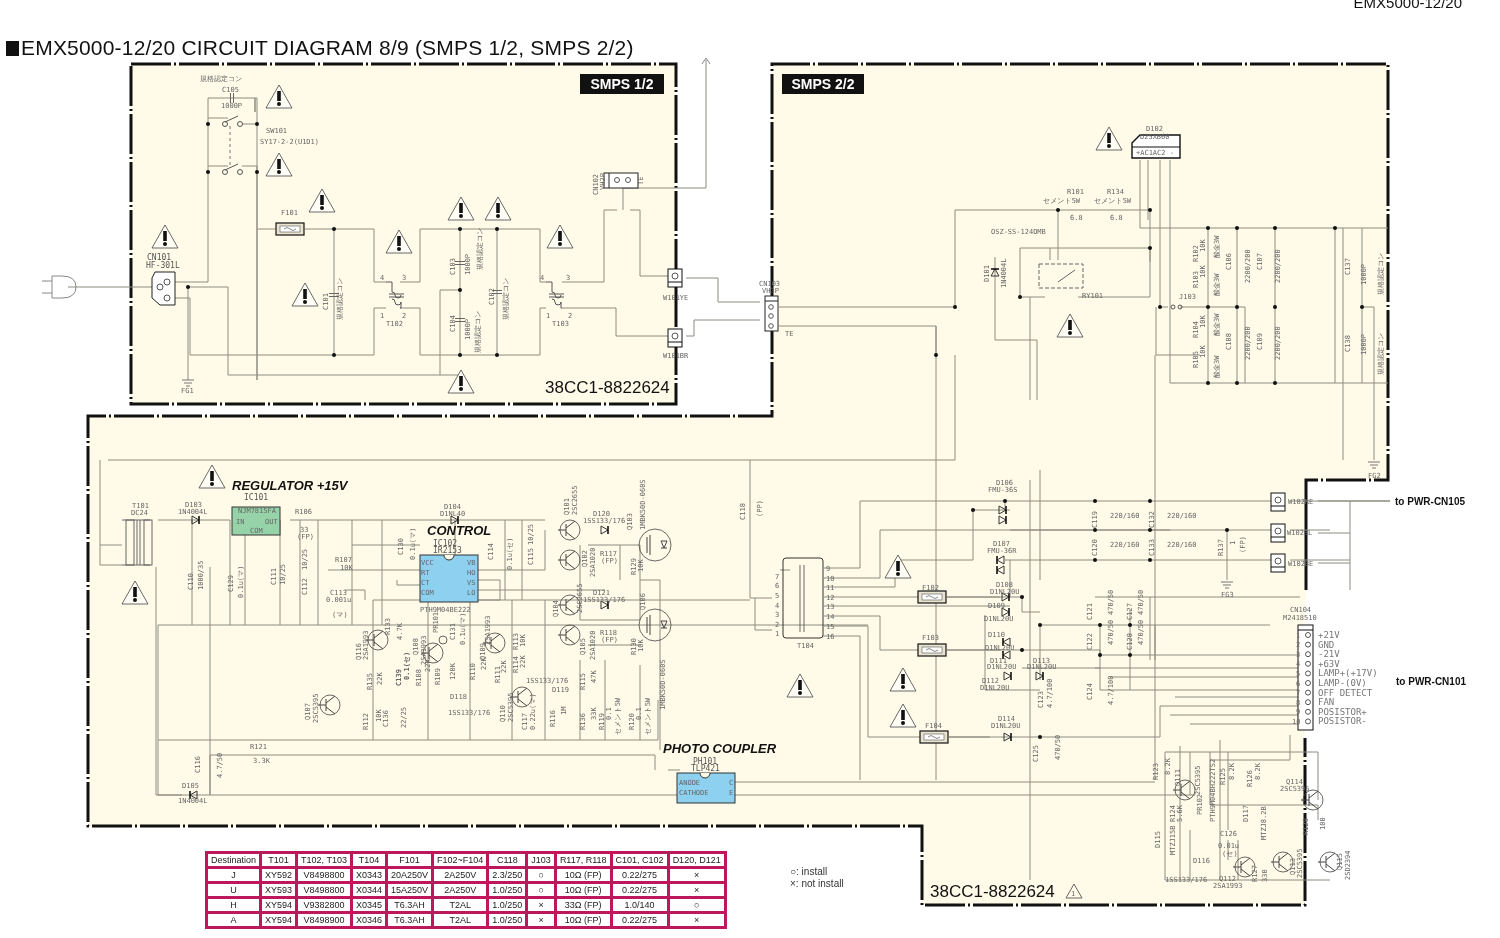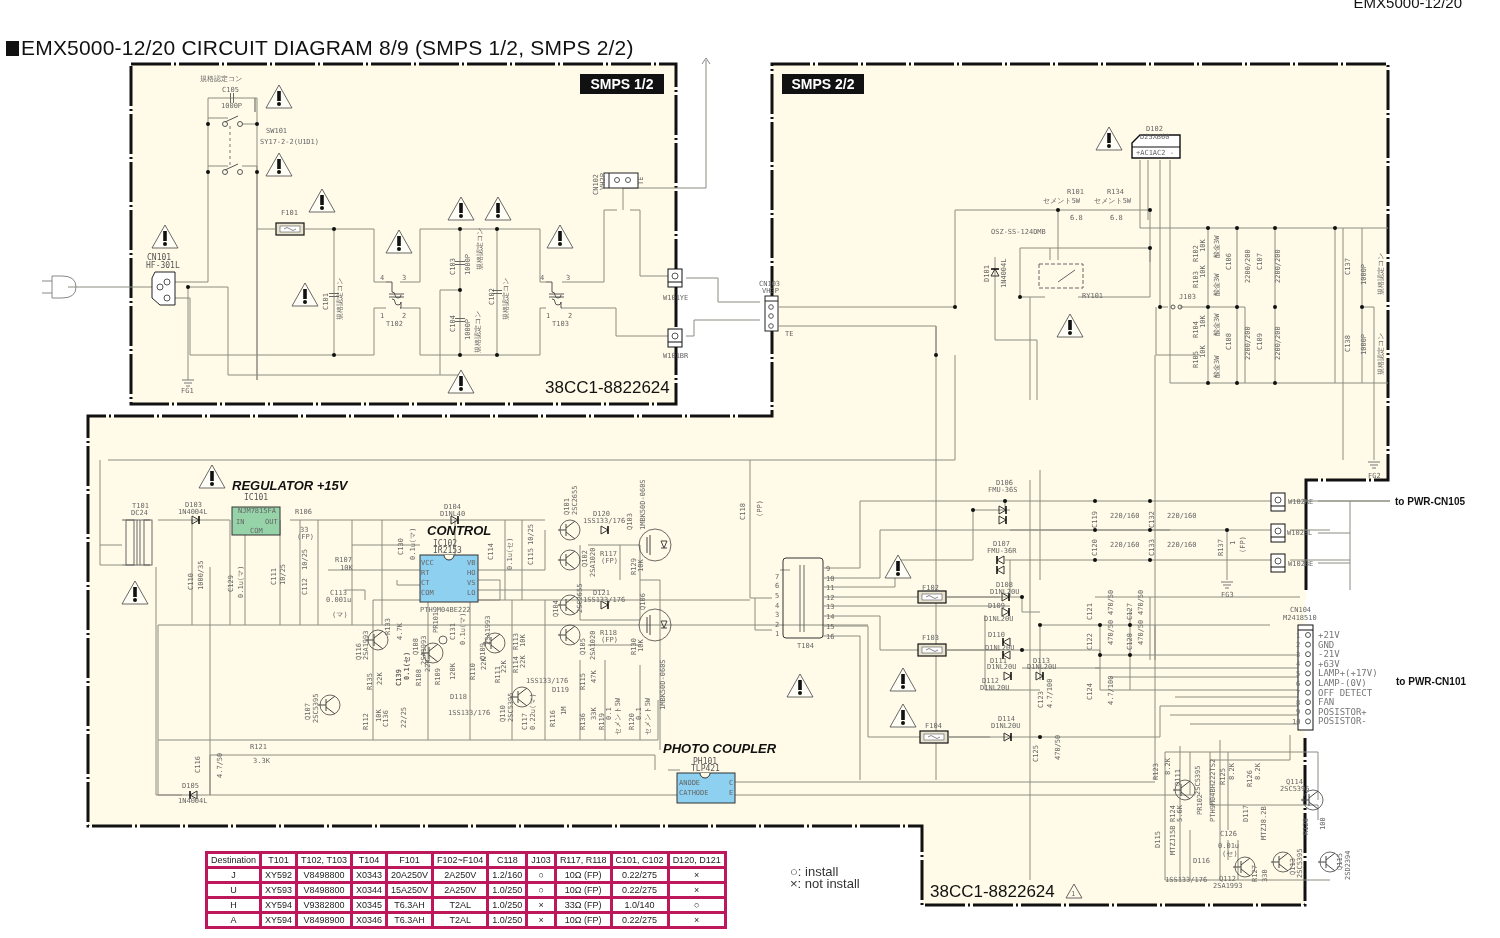--- a/index.html
+++ b/index.html
@@ -15,21 +15,21 @@
   .lbl8 { font-family: "DejaVu Sans Mono", monospace; font-size: 8px; fill: #555; }
   .sec-title { font-family: "Liberation Sans", sans-serif; font-size: 13px; font-weight: bold; font-style: italic; fill: #111; }
   .board-code { font-family: "Liberation Sans", sans-serif; font-size: 17px; fill: #111; }
   .to-lbl { font-family: "Liberation Sans", sans-serif; font-size: 10px; font-weight: bold; fill: #111; }
   .cn-lbl { font-family: "DejaVu Sans Mono", monospace; font-size: 9px; fill: #777; }
   .smps-tag { font-family: "Liberation Sans", sans-serif; font-size: 14px; font-weight: bold; fill: #fff; }
   #table-wrap { position: absolute; left: 205px; top: 851px; }
   table.dest { border-collapse: collapse; font-family: "Liberation Sans", sans-serif; font-size: 9px; color: #222; }
   table.dest th, table.dest td { border: 3px solid #be185d; padding: 0 3px; height: 12px; text-align: center; font-weight: normal; white-space: nowrap; }
   table.dest th { font-size: 9px; }
-  #legend { position: absolute; left: 790px; top: 866px; font-family: "Liberation Sans", sans-serif; font-size: 13px; color: #333; line-height: 12px; }
+  #legend { position: absolute; left: 790px; top: 866px; font-family: "Liberation Sans", sans-serif; font-size: 10px; color: #333; line-height: 12px; }
 </style>
 </head>
 <body>
 
 <div id="title"><span class="sq"></span><span>EMX5000-12/20 CIRCUIT DIAGRAM 8/9 (SMPS 1/2, SMPS 2/2)</span></div>
 <div id="model-tr">EMX5000-12/20</div>
 
 <svg id="sch" width="1500" height="938" viewBox="0 0 1500 938">
   <defs>
     <g id="warn">
@@ -766,21 +766,21 @@
         </tr>
       </thead>
     <tbody id="dest-body">
         <tr>
           <td>J</td>
           <td>XY592</td>
           <td>V8498800</td>
           <td>X0343</td>
           <td>20A250V</td>
           <td>2A250V</td>
-          <td>1.2/160</td>
+          <td>2.3/250</td>
           <td>○</td>
           <td>10Ω (FP)</td>
           <td>0.22/275</td>
           <td>×</td>
         </tr>
         <tr>
           <td>U</td>
           <td>XY593</td>
           <td>V8498800</td>
           <td>X0344</td>

